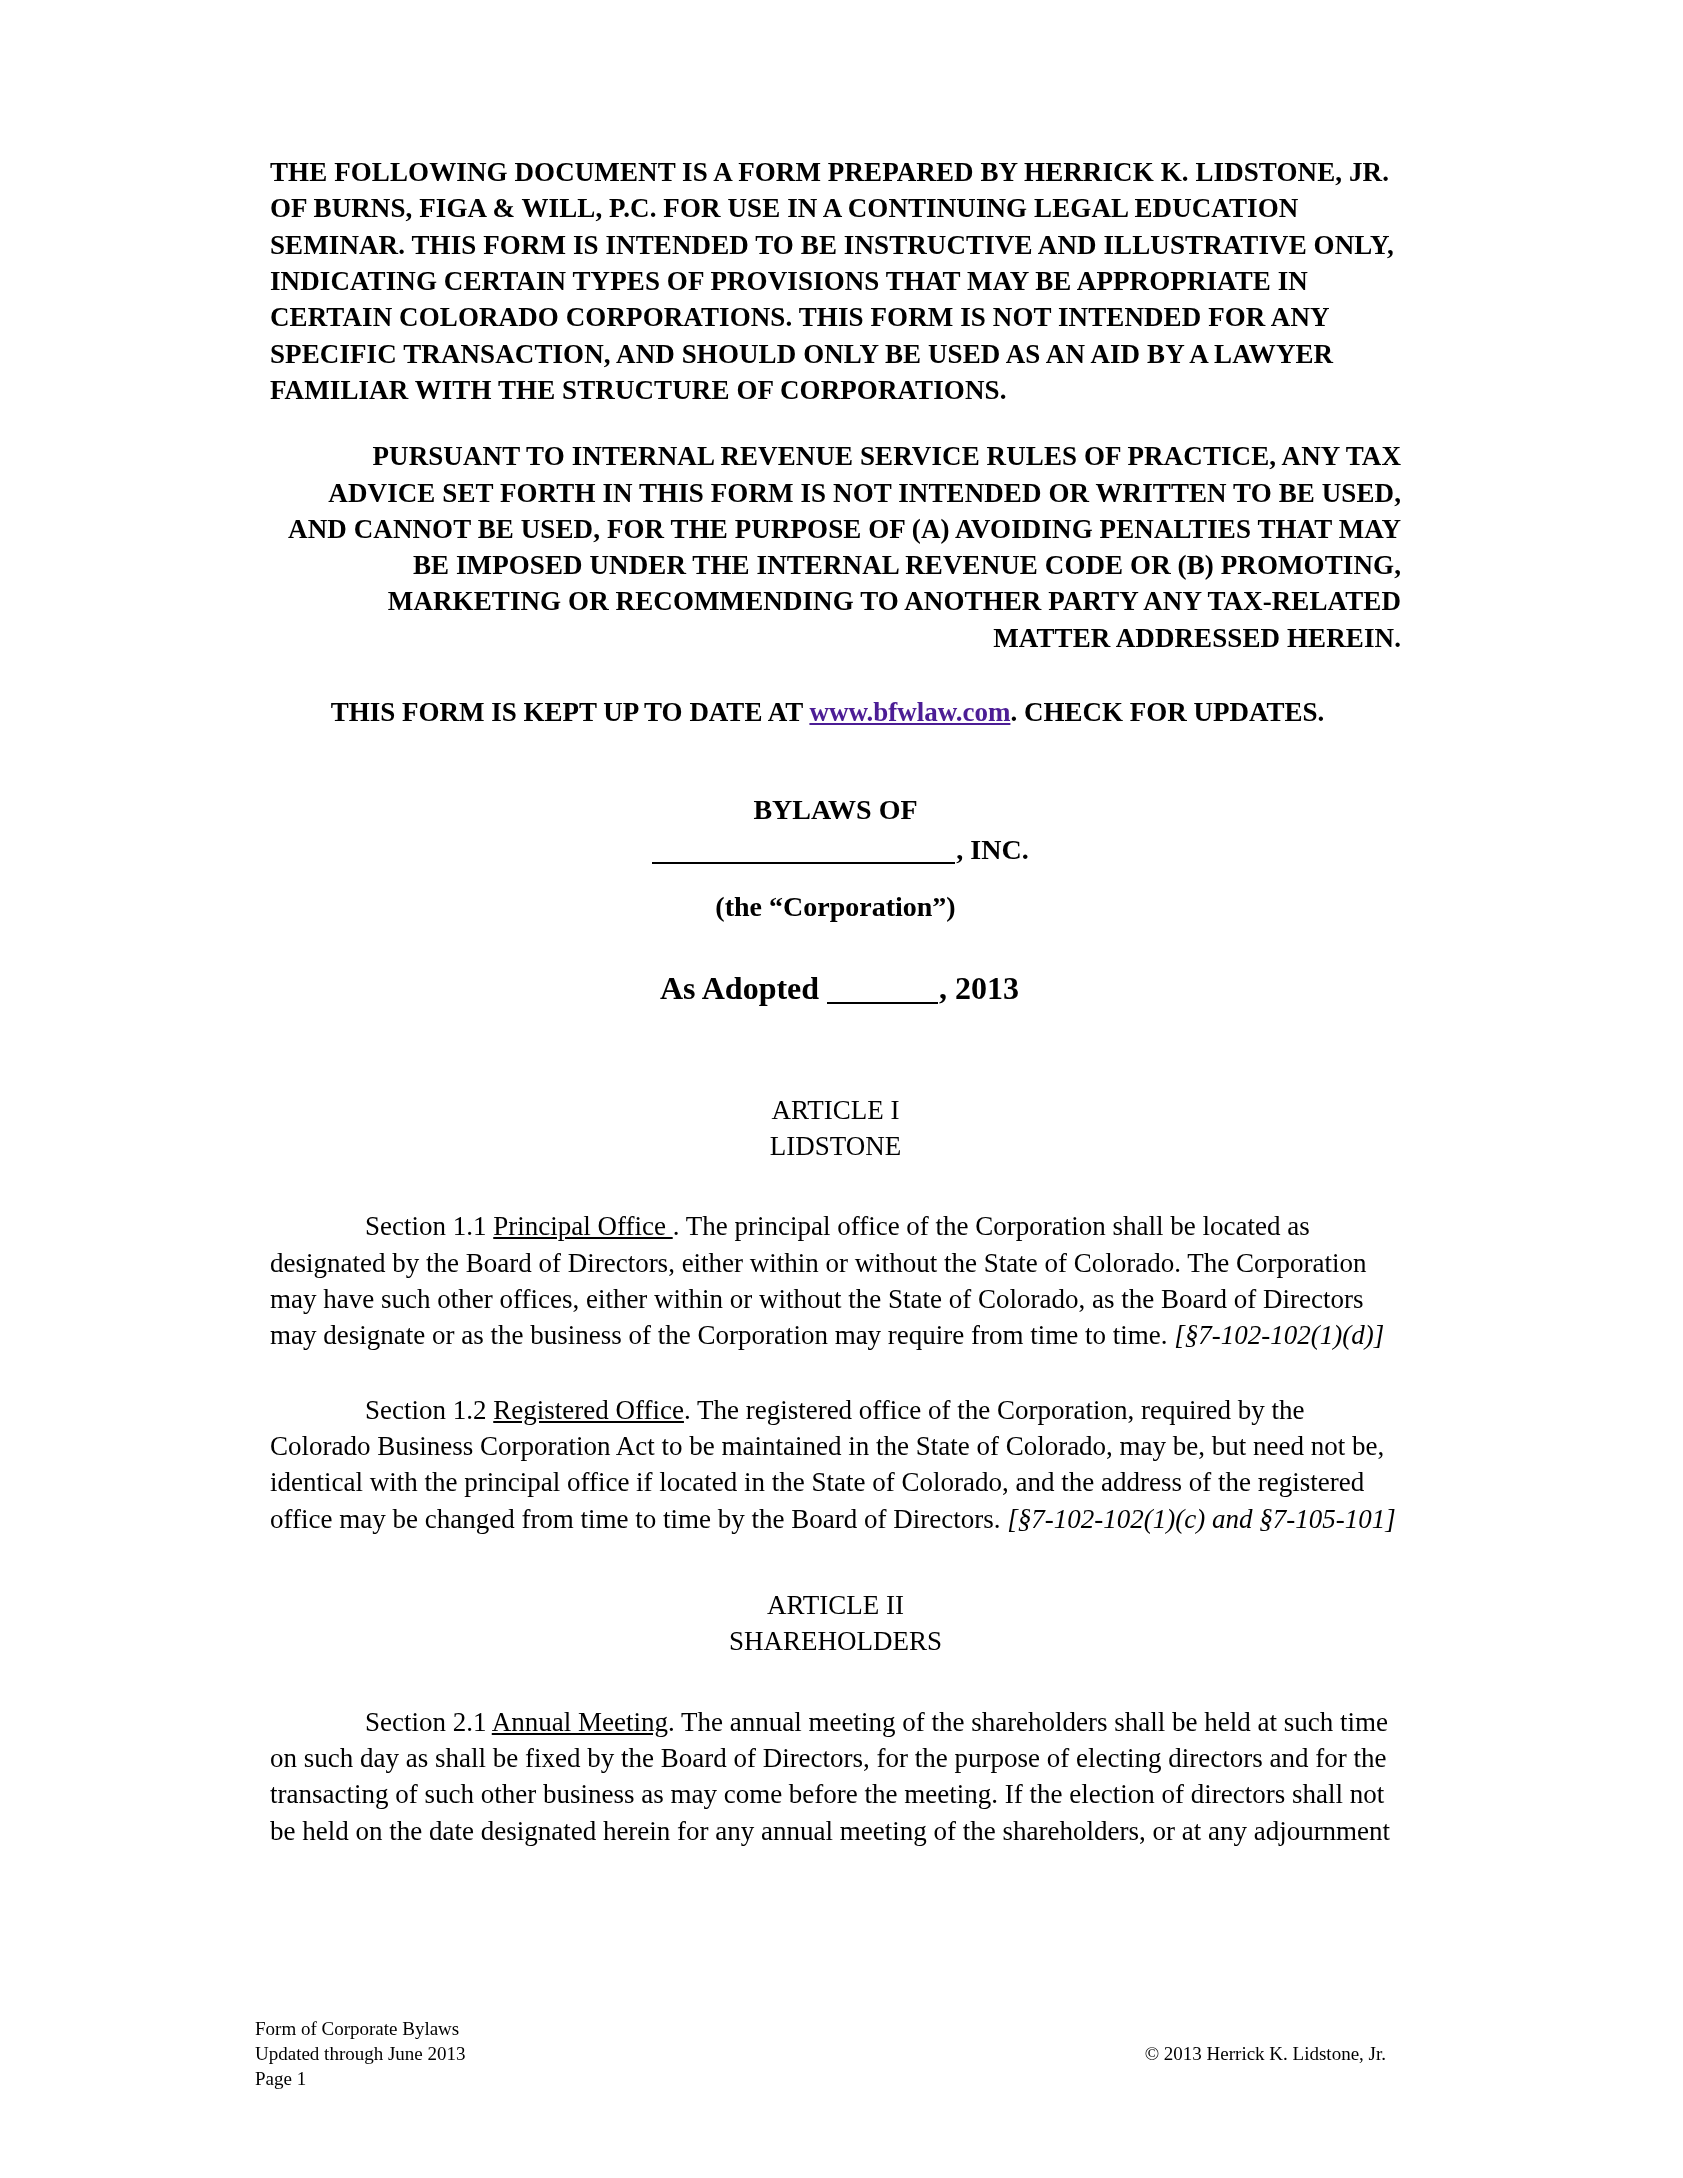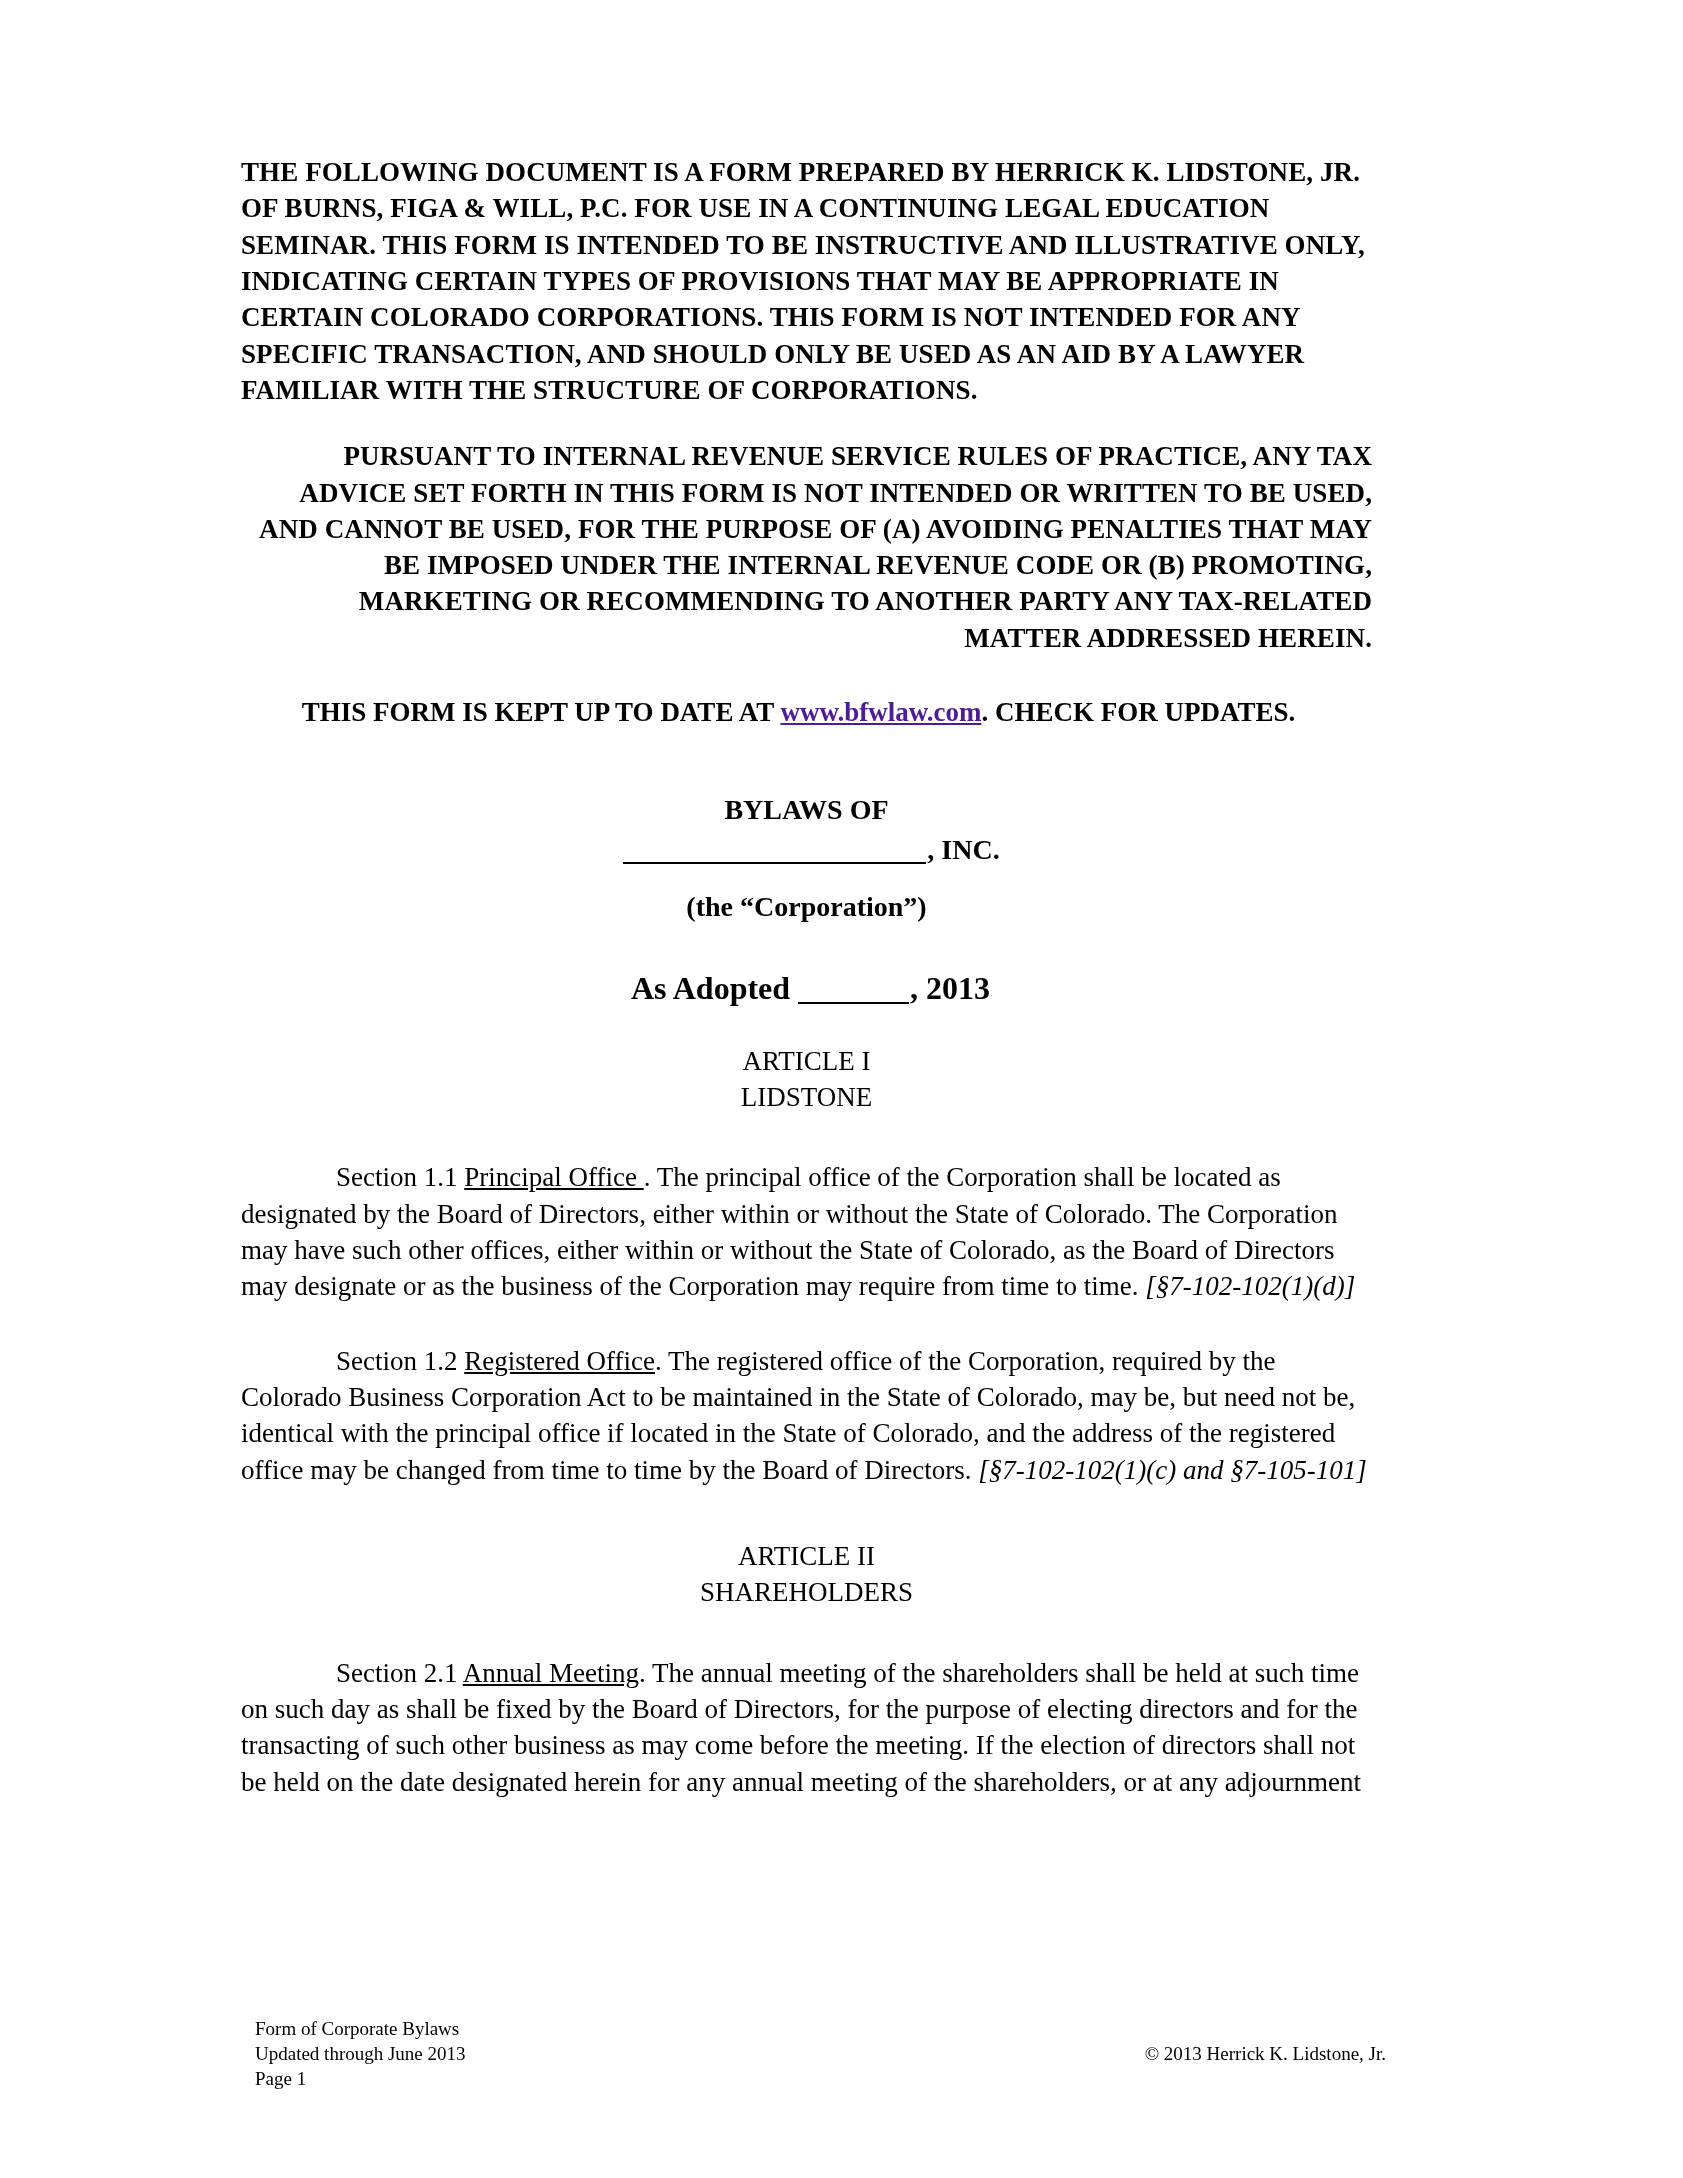--- a/index.html
+++ b/index.html
@@ -15,21 +15,21 @@
   .page {
     position: relative;
     width: 1683px;
     height: 2178px;
     background: #ffffff;
     box-sizing: border-box;
     overflow: hidden;
   }
   .content {
     position: absolute;
-    left: 241px;
+    left: 270px;
     top: 127px;
     width: 1131px;
   }
 
   
   .disclaimer {
     font-size: 27px;
     font-weight: bold;
     line-height: 1.345;
     letter-spacing: 0.1px;
@@ -95,21 +95,21 @@
 
   
   .article-heading {
     text-align: center;
     font-size: 27px;
     line-height: 1.33;
     font-weight: normal;
   }
   .article-heading .art-num { display: block; }
   .article-heading .art-name { display: block; }
-  .article-1 { margin-top: 34px; }
+  .article-1 { margin-top: 83px; }
   .article-2 { margin-top: 51px; }
 
   
   .body-para {
     font-size: 27px;
     line-height: 1.345;
     text-align: left;
     text-indent: 95px;
     margin-top: 38px;
   }

